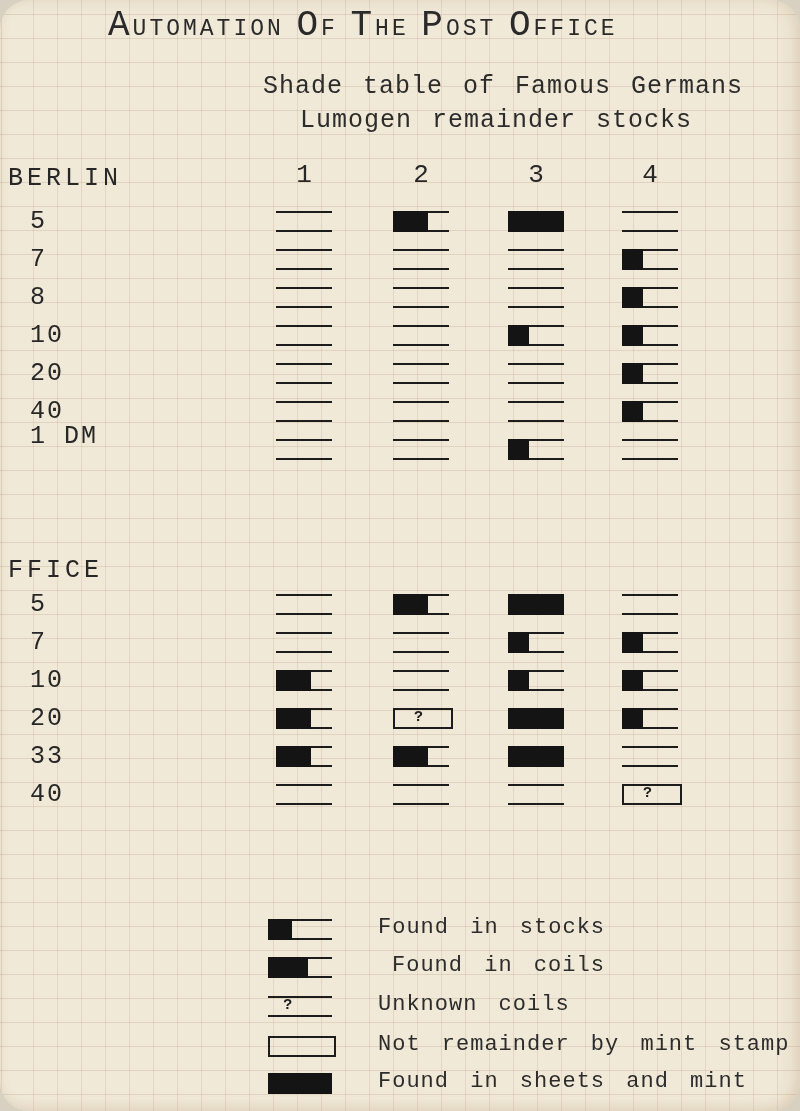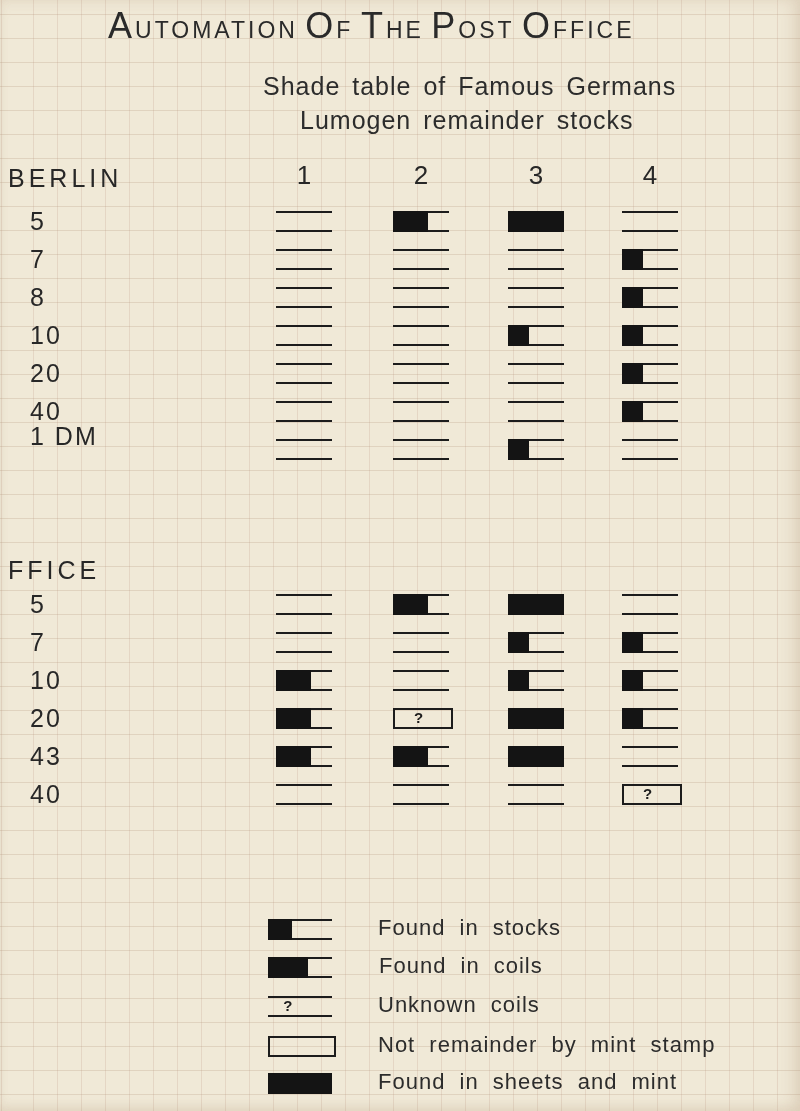--- a/index.html
+++ b/index.html
@@ -4,22 +4,23 @@
 <style>
   html,body{margin:0;padding:0;background:#d8d0c0;}
   .page{
     position:relative;width:800px;height:1111px;overflow:hidden;
     background-color:#f0e9d7;
     background-image:
       repeating-linear-gradient(0deg, rgba(0,0,0,0) 0px, rgba(0,0,0,0) 23px, rgba(186,158,136,0.30) 23px, rgba(186,158,136,0.30) 24px),
       repeating-linear-gradient(90deg, rgba(0,0,0,0) 0px, rgba(0,0,0,0) 23px, rgba(198,164,146,0.28) 23px, rgba(198,164,146,0.28) 24px);
     background-position:10px 7px;
     box-shadow: inset -8px 0 16px rgba(176,146,118,0.22), inset 0 -4px 10px rgba(176,146,118,0.12);
-    font-family:Liberation Sans, sans-serif;
+    font-family:Liberation Mono, monospace;
     color:#232323;
+    border-radius:29px;
   }
   .abs{position:absolute;}
   
   .title{top:4px;left:108px;white-space:nowrap;letter-spacing:3px;color:#2a2a2a;}
   .title .cap{font-size:36px;line-height:44px;}
   .title .rest{font-size:23px;line-height:44px;}
   .subtitle{left:86px;width:800px;text-align:left;font-size:25px;letter-spacing:1px;word-spacing:4px;color:#2c2c2c;white-space:nowrap;}
   .sub1{top:72px;left:263px;}
   .sub2{top:106px;left:300px;}
   .section-label{left:8px;font-size:25px;letter-spacing:4px;color:#272727;}
@@ -104,36 +105,36 @@
       <div class="abs bar " style="left: 393px; top: 670px;"></div>
       <div class="abs bar sheets" style="left: 508px; top: 670px;"></div>
       <div class="abs bar sheets" style="left: 622px; top: 670px;"></div>
       <div class="abs rowlab" style="left: 30px; top: 704px;">20</div>
       <div class="abs bar coils" style="left: 276px; top: 708px;"></div>
       <div class="abs bar unknown" style="left: 393px; top: 708px;">
         <span class="q">?</span>
       </div>
       <div class="abs bar both" style="left: 508px; top: 708px;"></div>
       <div class="abs bar sheets" style="left: 622px; top: 708px;"></div>
-      <div class="abs rowlab" style="left: 30px; top: 742px;">43</div>
+      <div class="abs rowlab" style="left: 30px; top: 742px;">33</div>
       <div class="abs bar coils" style="left: 276px; top: 746px;"></div>
       <div class="abs bar coils" style="left: 393px; top: 746px;"></div>
       <div class="abs bar both" style="left: 508px; top: 746px;"></div>
       <div class="abs bar " style="left: 622px; top: 746px;"></div>
       <div class="abs rowlab" style="left: 30px; top: 780px;">40</div>
       <div class="abs bar " style="left: 276px; top: 784px;"></div>
       <div class="abs bar " style="left: 393px; top: 784px;"></div>
       <div class="abs bar " style="left: 508px; top: 784px;"></div>
       <div class="abs bar unknown" style="left: 622px; top: 784px;">
         <span class="q">?</span>
       </div>
       <div class="abs bar legend-sym sheets" style="left: 268px; top: 919px;"></div>
       <div class="abs legend-label" style="left: 378px; top: 915px;">Found in stocks</div>
       <div class="abs bar legend-sym coils" style="left: 268px; top: 957px;"></div>
-      <div class="abs legend-label" style="left: 379px; top: 953px;">Found in coils</div>
+      <div class="abs legend-label" style="left: 392px; top: 953px;">Found in coils</div>
       <div class="abs bar legend-sym lg-unknown" style="left: 268px; top: 996px;">
         <span class="q">?</span>
       </div>
       <div class="abs legend-label" style="left: 378px; top: 992px;">Unknown coils</div>
       <div class="abs bar legend-sym lg-notconf" style="left: 268px; top: 1036px;"></div>
       <div class="abs legend-label" style="left: 378px; top: 1032px;">Not remainder by mint stamp</div>
       <div class="abs bar legend-sym both" style="left: 268px; top: 1073px;"></div>
       <div class="abs legend-label" style="left: 378px; top: 1069px;">Found in sheets and mint</div>
     </div>
 </div>

